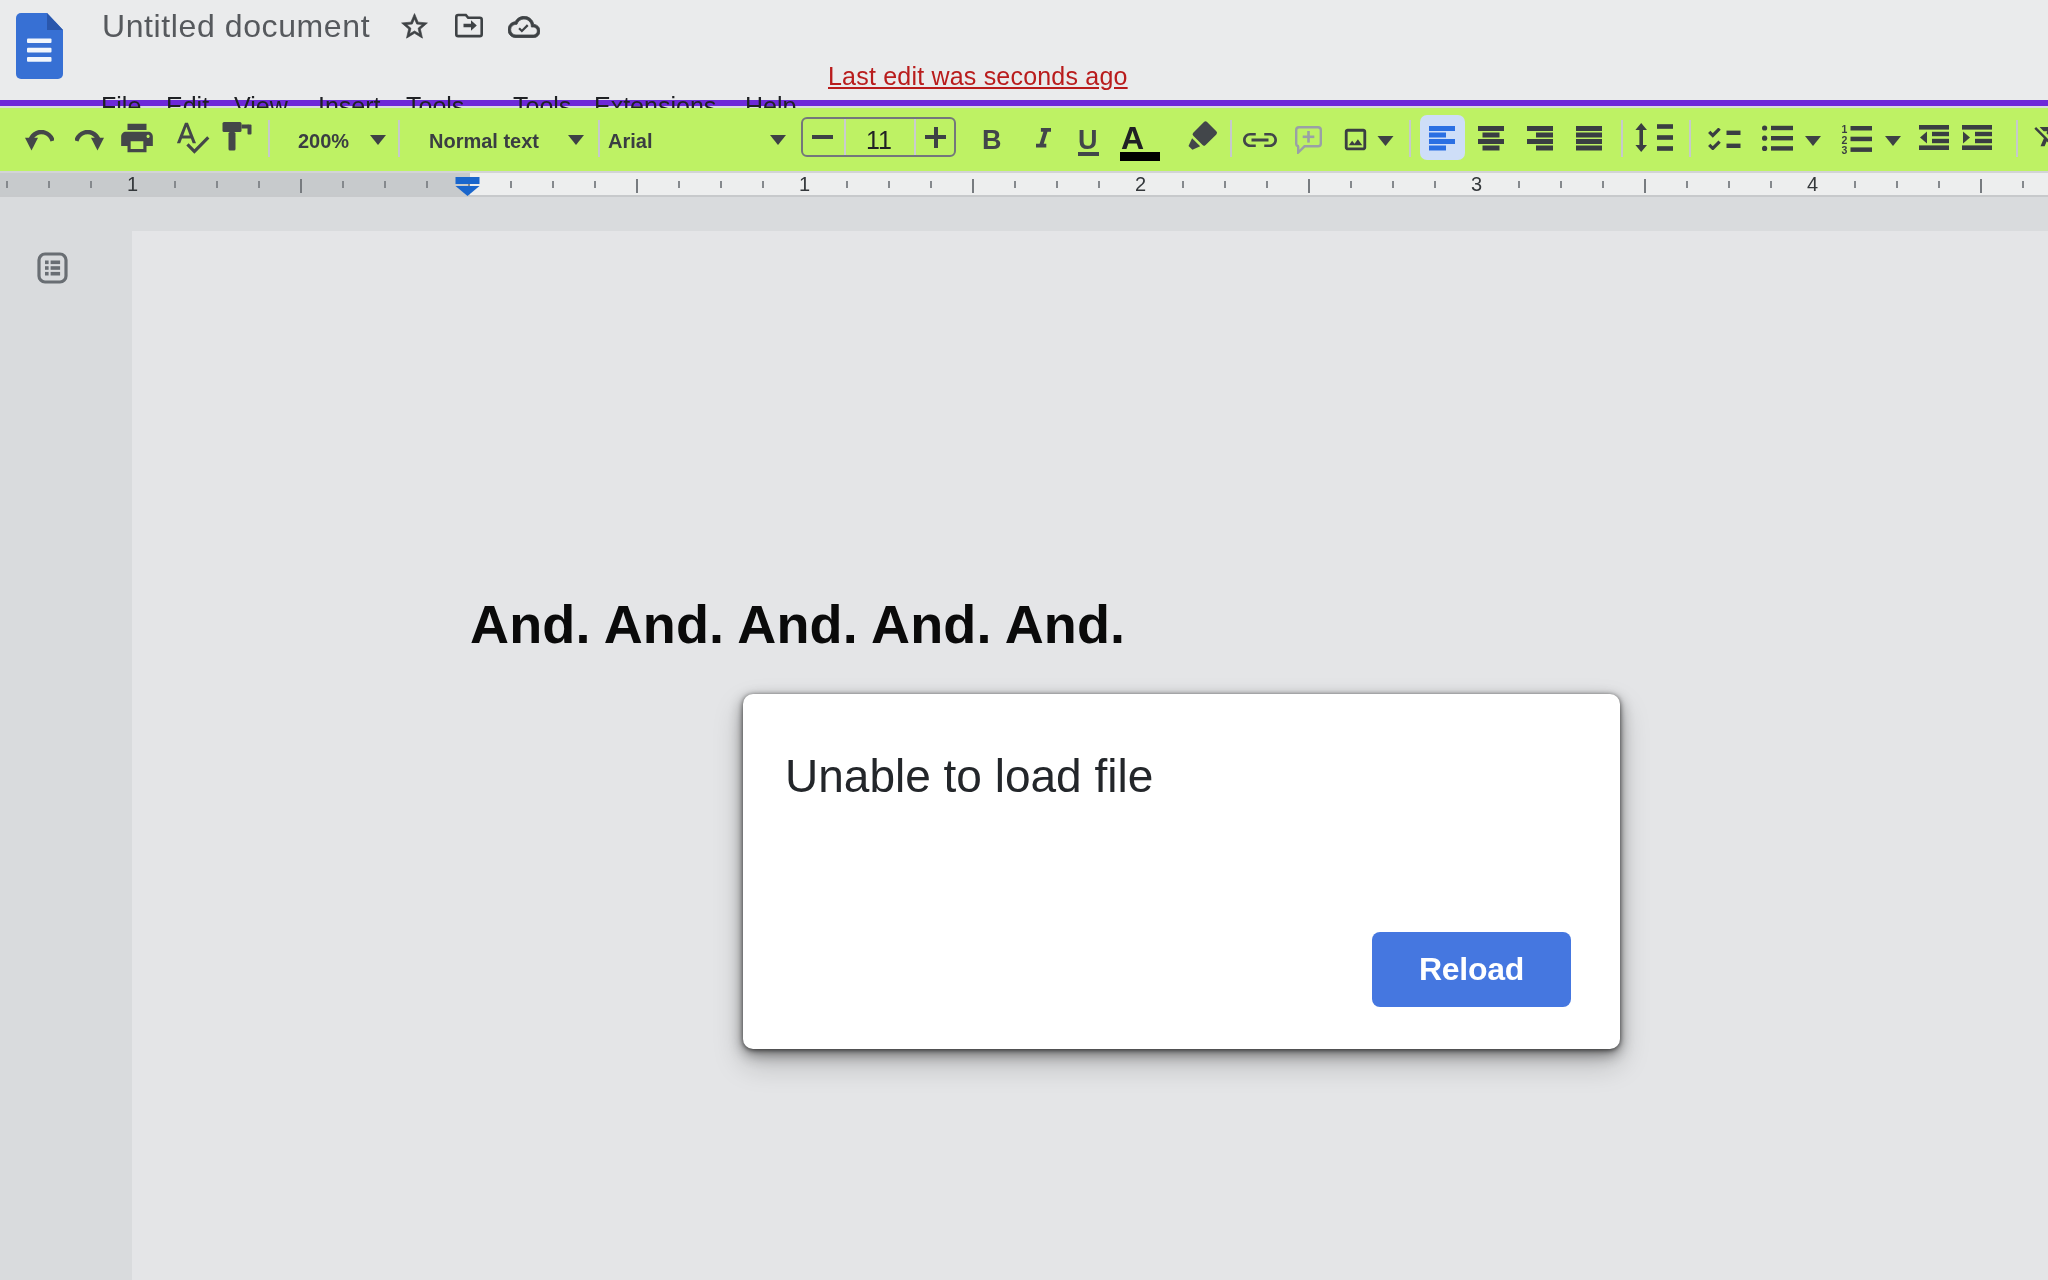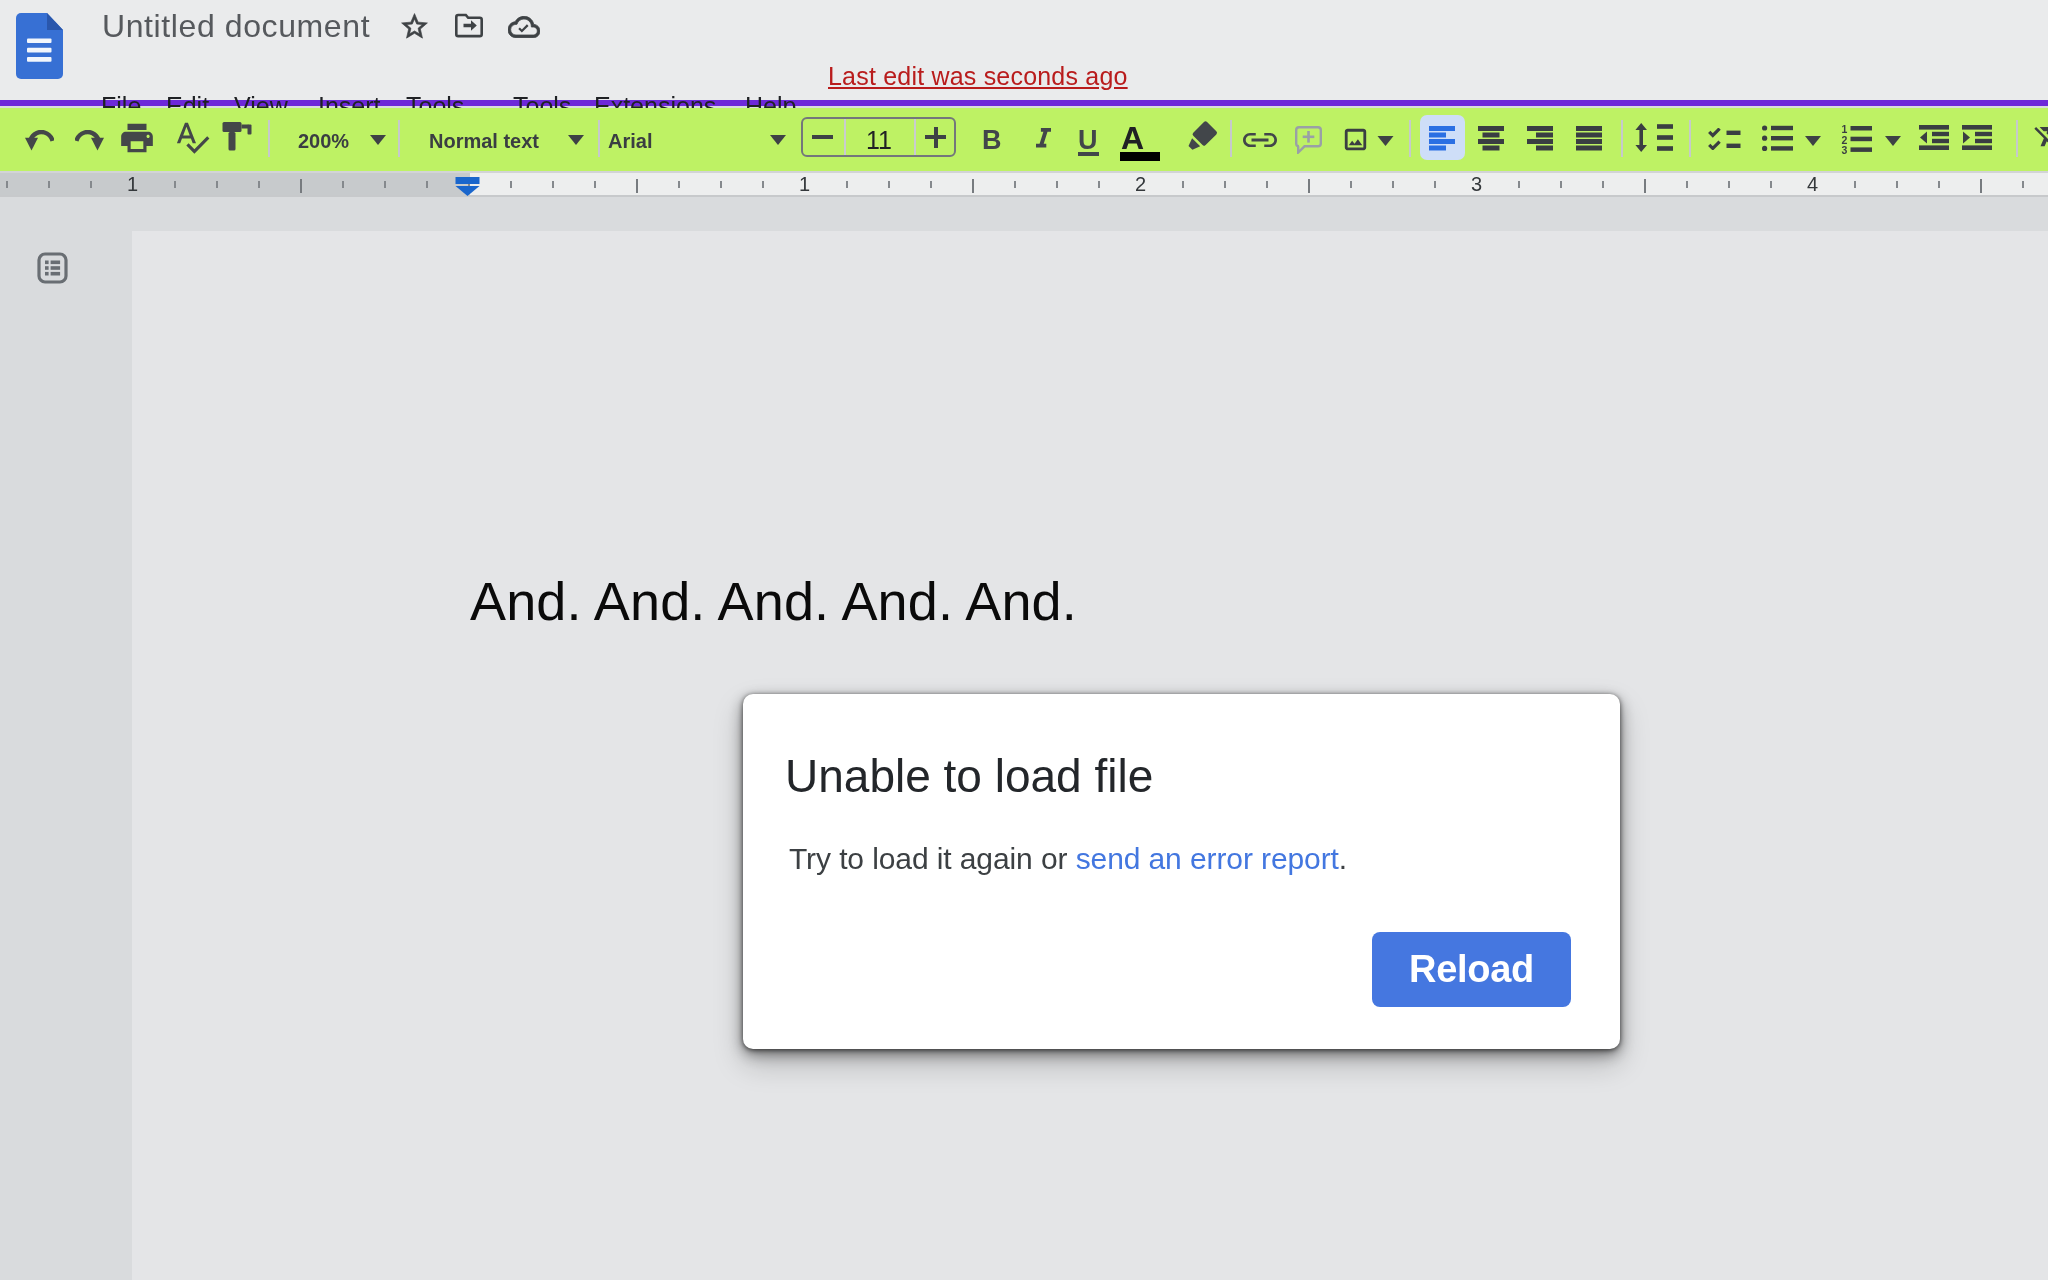--- a/index.html
+++ b/index.html
@@ -25,29 +25,29 @@
   
   #ruler { position:absolute; left:0; top:171px; width:2048px; height:26px; background:#EDEEEE; border-top:2px solid #D2D4D6; border-bottom:2px solid #C7C9CB; }
   #rulerdark { position:absolute; left:0; top:0; width:470px; height:22px; background:#C7CACC; }
   #ticks { position:absolute; left:0; top:8px; width:2048px; height:7px;
      background:repeating-linear-gradient(90deg, #85898D 0 2px, transparent 2px 42px);
      background-position:6px 0; }
   .talltick { position:absolute; top:6px; width:2px; height:14px; background:#777B7F; }
   .rnum { position:absolute; top:0px; height:22px; line-height:23px; font-size:20px; color:#34383B; padding:0 7px; }
   
   #page { position:absolute; left:132px; top:231px; width:1916px; height:1049px; background:#E4E5E7; }
-  #doctext { position:absolute; left:470px; top:570px; font-size:54px; color:#0A0A0A; letter-spacing:.14px; }
+  #doctext { position:absolute; left:470px; top:593px; font-size:54px; color:#0A0A0A; letter-spacing:.14px;font-weight:bold; }
   
   #dialog { position:absolute; left:743px; top:694px; width:877px; height:355px; background:#FFFFFF; border-radius:10px;
             box-shadow:0 1px 5px rgba(0,0,0,.62), 0 5px 14px rgba(0,0,0,.44), 0 14px 30px rgba(0,0,0,.22); }
   #dtitle { position:absolute; left:42px; top:55px; font-size:46px; color:#23262A; }
   #dbody { position:absolute; left:46px; top:148px; font-size:30px; letter-spacing:-.1px; color:#3C4043; }
   #dbody a { color:#4377E0; text-decoration:none; }
   #reload { position:absolute; left:629px; top:238px; width:199px; height:75px; background:#4577E0; border-radius:8px;
-            color:#FFFFFF; font-size:38px; font-weight:bold; letter-spacing:-.3px; text-align:center; line-height:75px; }
+            color:#FFFFFF; font-size:32px; font-weight:bold; letter-spacing:-.3px; text-align:center; line-height:75px; }
 </style>
 </head>
 <body>
 
 <div id="page"></div>
 <div id="doctext">And. And. And. And. And.</div>
 
 <svg class="abs" style="left:37px; top:252px;" width="31" height="32" viewBox="0 0 31 32">
   <rect x="2" y="2" width="27" height="28" rx="6" fill="none" stroke="#696E73" stroke-width="3.2"></rect>
   <g fill="#696E73">
@@ -318,15 +318,14 @@
   <div class="rnum" style="left:1800px; background:#EDEEEE;">4</div>
 
   <svg class="abs" style="left:455px; top:4px;" width="25" height="19" viewBox="0 0 25 19">
     <rect x="0.5" y="0" width="24" height="7" fill="#1A66CC"></rect>
     <path d="M0.5 9 H24.5 L12.5 19 z" fill="#1A66CC"></path>
   </svg>
 </div>
 
 <div id="dialog">
   <div id="dtitle">Unable to load file</div>
-  <div id="dbody">Try to load it again or <a>send an error report</a>.</div>
   <div id="reload">Reload</div>
 </div>
 
 </body></html>

